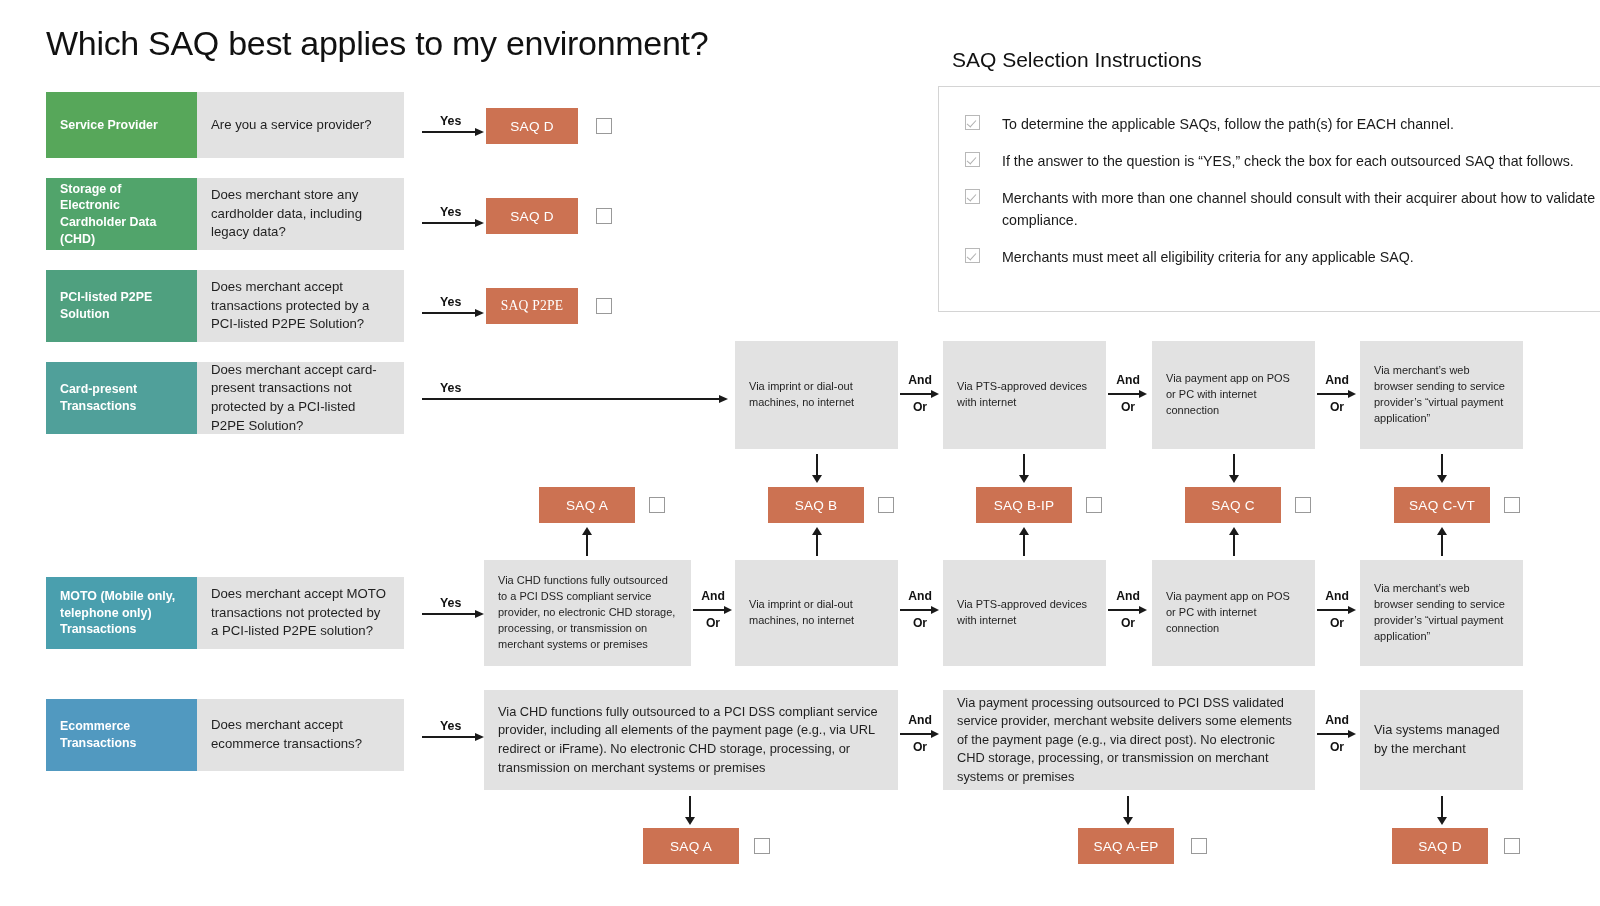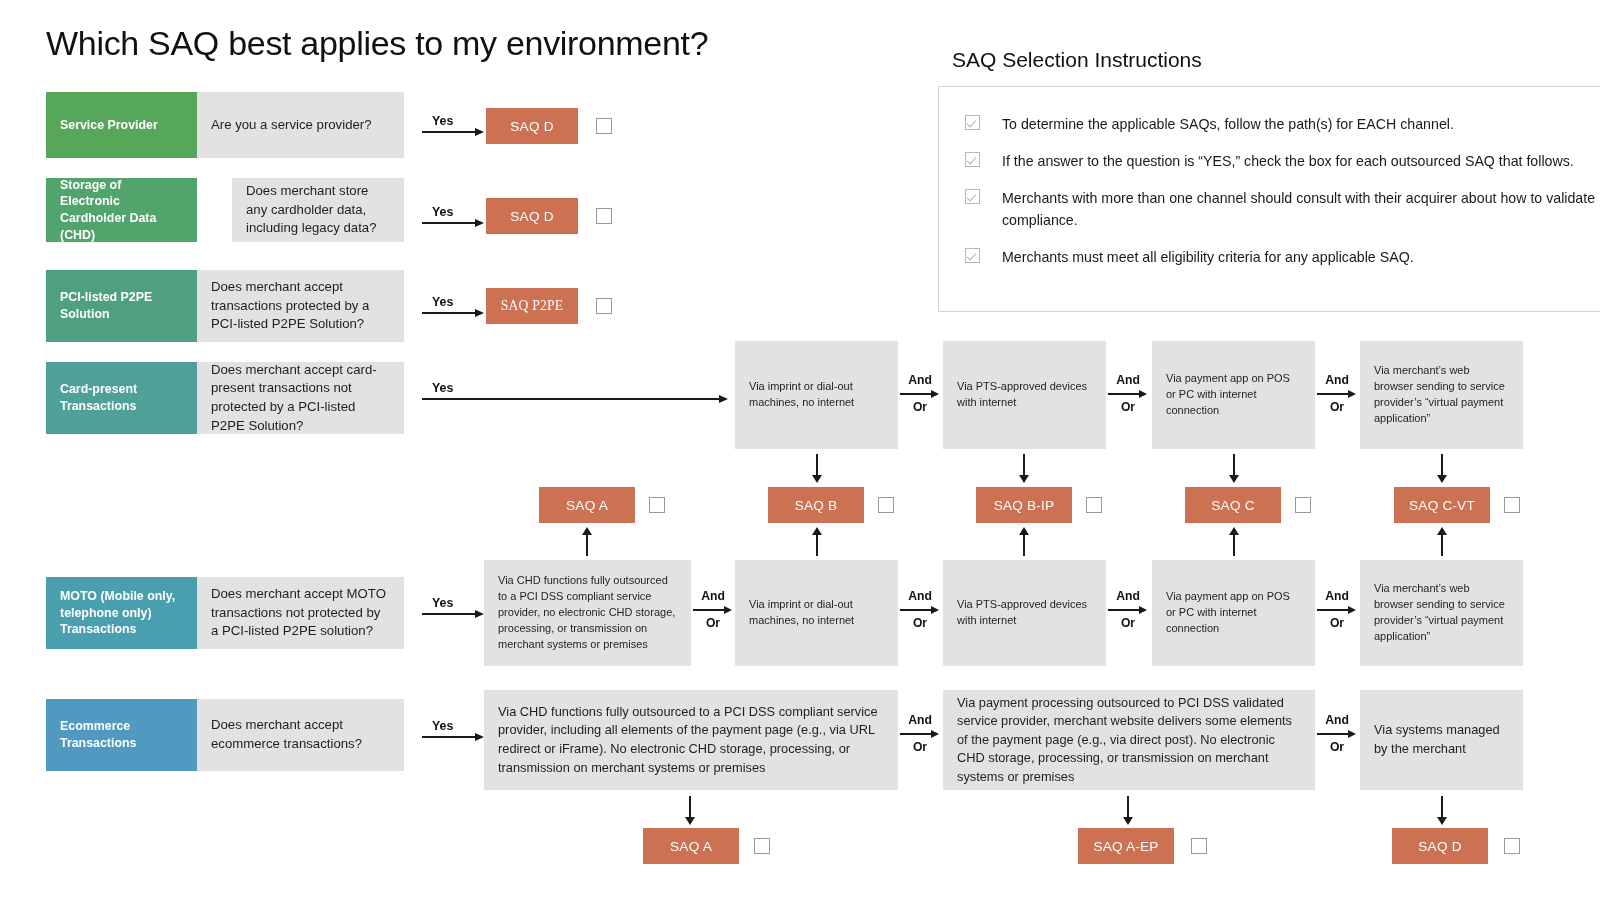--- a/index.html
+++ b/index.html
@@ -62,21 +62,21 @@
   .cat-q {
     flex: 1; background: #e2e2e2;
     display: flex; align-items: center;
     padding: 10px 14px;
     font-size: 13.2px; line-height: 1.42; color: #1f1f1f;
   }
 
   
   .yes-arrow { position: absolute; }
   .yes-arrow .lbl {
-    position: absolute; left: 10px; top: -17px;
+    position: absolute; left: 18px; top: -17px;
     font-size: 12.4px; font-weight: 700; color: #111;
   }
   .yes-arrow .shaft {
     position: absolute; left: 0; top: 0; height: 1.6px; background: #1a1a1a;
   }
   .yes-arrow .head {
     position: absolute; top: -3.4px;
     width: 0; height: 0;
     border-left: 9px solid #1a1a1a;
     border-top: 4.5px solid transparent;
@@ -173,21 +173,21 @@
     <div class="cat-q">Are you a service provider?</div>
   </div>
   <div class="yes-arrow" style="left:422px; top:131px; width:62px;">
     <span class="lbl">Yes</span>
     <span class="shaft" style="width:54px;"></span>
     <span class="head" style="left:53px;"></span>
   </div>
   <div class="saq-badge" style="left:486px; top:108px; width:92px;">SAQ  D</div>
   <div class="saq-check" style="left:596px; top:118px;"></div>
 
-  <div class="cat-row" style="left:46px; top:178px; height:64px;gap:35px;">
+  <div class="cat-row" style="left:46px; top:178px; height:72px;">
     <div class="cat-tag" style="background:#51a46b;">Storage of Electronic Cardholder Data (CHD)</div>
     <div class="cat-q">Does merchant store any cardholder data, including legacy data?</div>
   </div>
   <div class="yes-arrow" style="left:422px; top:222px; width:62px;">
     <span class="lbl">Yes</span>
     <span class="shaft" style="width:54px;"></span>
     <span class="head" style="left:53px;"></span>
   </div>
   <div class="saq-badge" style="left:486px; top:198px; width:92px;">SAQ  D</div>
   <div class="saq-check" style="left:596px; top:208px;"></div>

